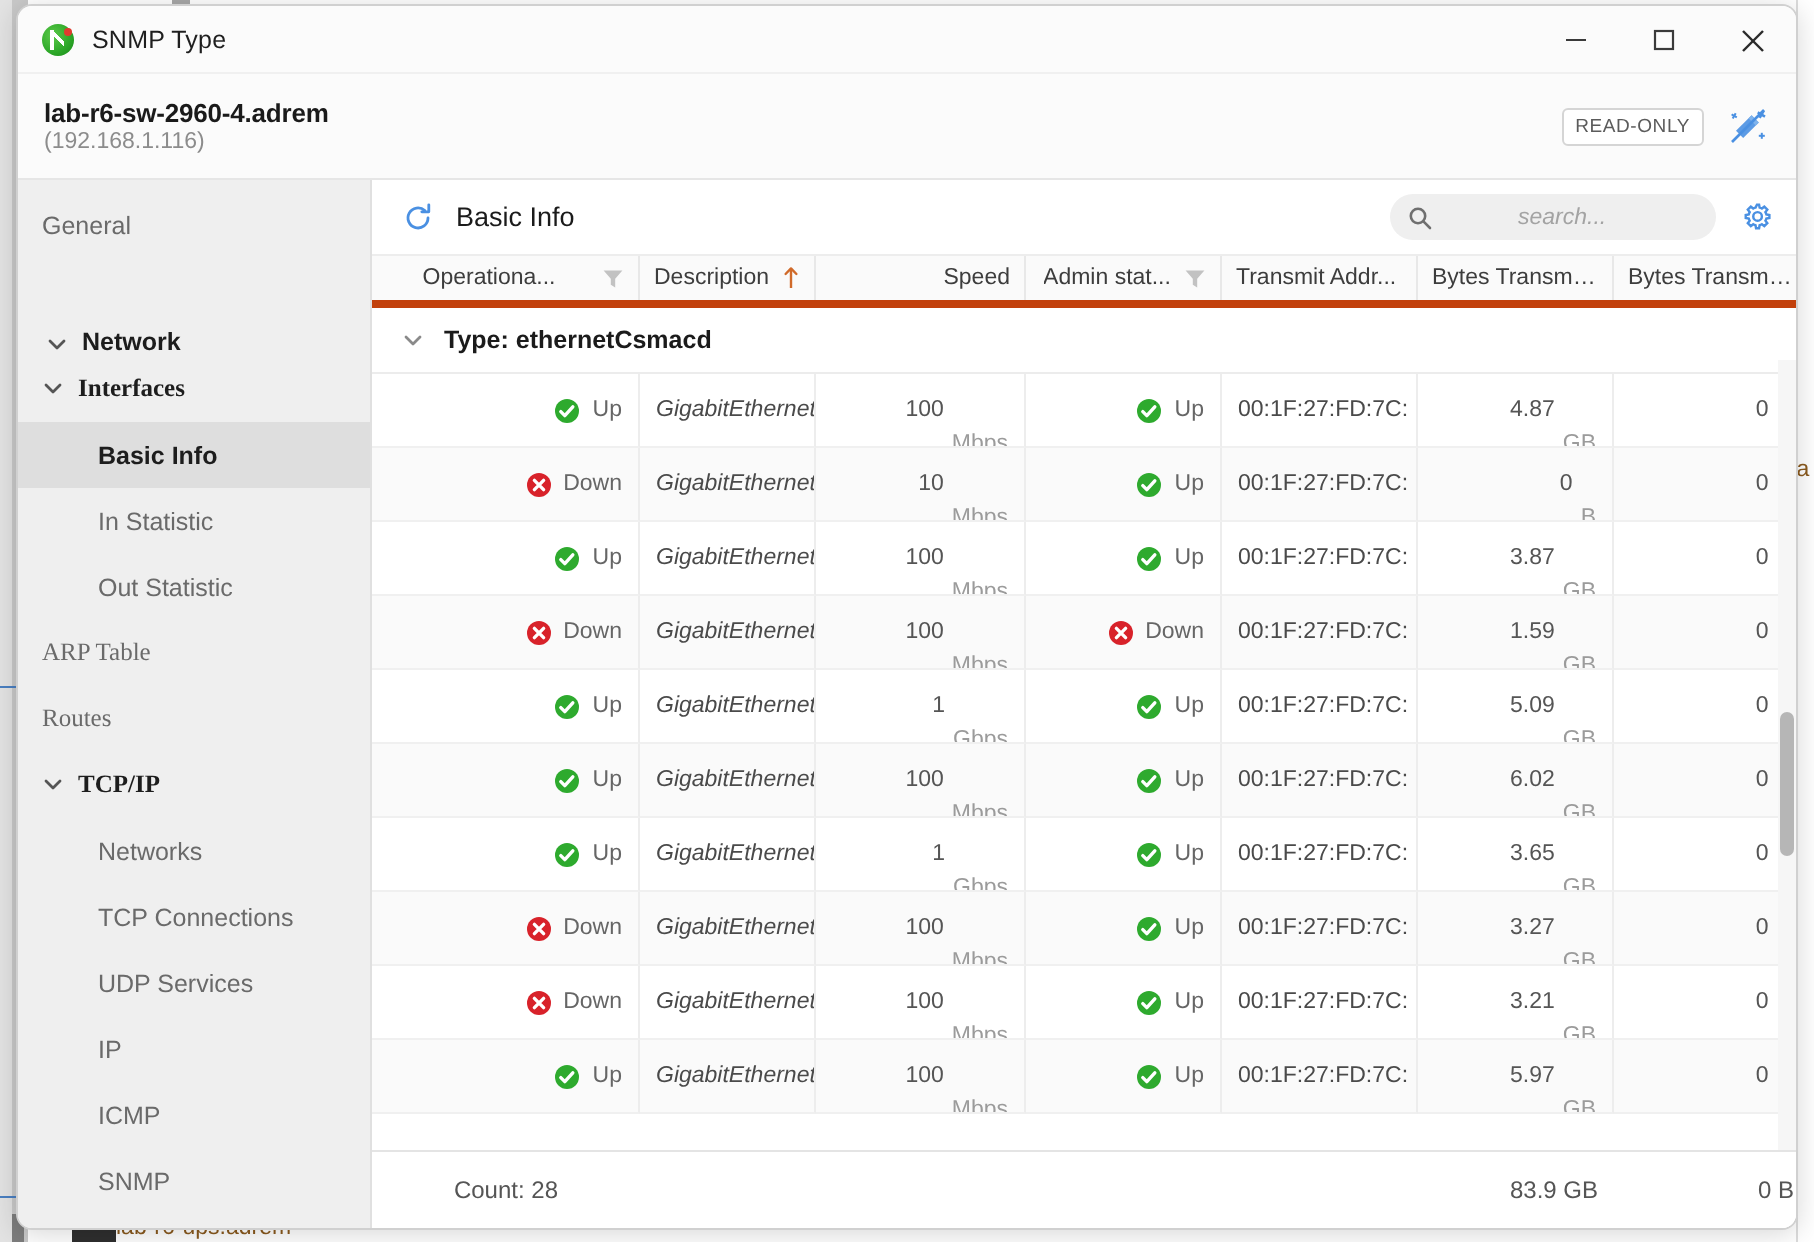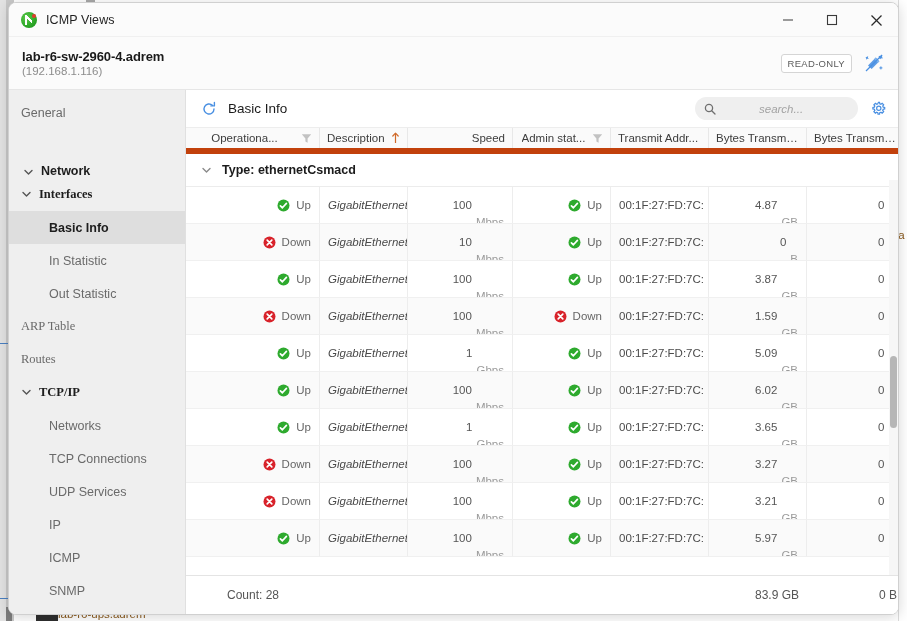--- a/index.html
+++ b/index.html
@@ -200,21 +200,21 @@
   }
   .searchbox input::placeholder { color: #a3a3a3; font-style: italic; }
   .gear-btn { width: 20px; height: 20px; display:flex; align-items:center; justify-content:center; }
 
   
   .table-wrap { flex: 1 1 auto; display: flex; flex-direction: column; min-height: 0; position: relative; }
 
   .col-head {
     display: flex; height: 26px; flex: 0 0 26px;
     background: #fafafa;
-    border-bottom: 6px solid #c2410c;
+    border-bottom: 4px solid #c2410c;
     position: relative;
   }
   .ch {
     display: flex; align-items: center;
     font-size: 11.5px; color: #3d3d3d;
     border-right: 1px solid #e8e8e8;
     padding: 0 7px;
     overflow: hidden; white-space: nowrap;
     cursor: default;
   }
@@ -291,21 +291,21 @@
   <div class="bg-text-bottom">lab-r6-ups.adrem</div>
   <div class="bg-text-right">fa</div>
 </div>
 
 <div class="window">
 
   <div class="titlebar">
     <div class="app-icon">
         <span class="dot"></span>
       </div>
-    <div class="title-text">ICMP Views</div>
+    <div class="title-text">SNMP Type</div>
     <div class="win-btns">
       <div class="win-btn">
         <svg width="12" height="12" viewBox="0 0 12 12">
             <line x1="1" y1="6" x2="11" y2="6" stroke="#3a3a3a" stroke-width="1.1"></line>
           </svg>
       </div>
       <div class="win-btn">
         <svg width="12" height="12" viewBox="0 0 12 12">
             <rect x="1.5" y="1.5" width="9" height="9" fill="none" stroke="#3a3a3a" stroke-width="1.1"></rect>
           </svg>

